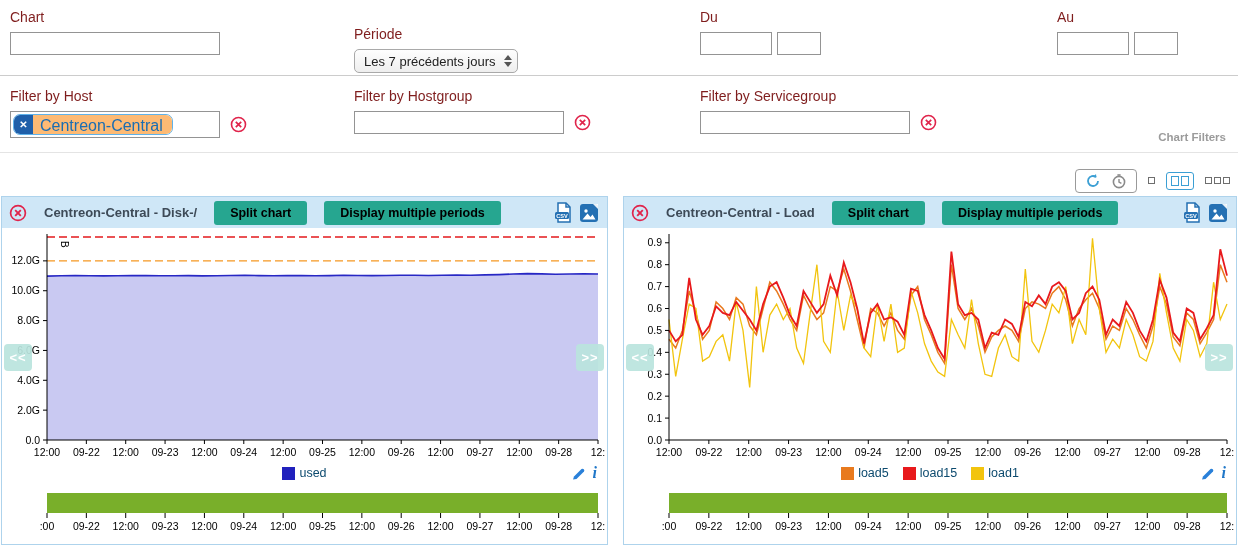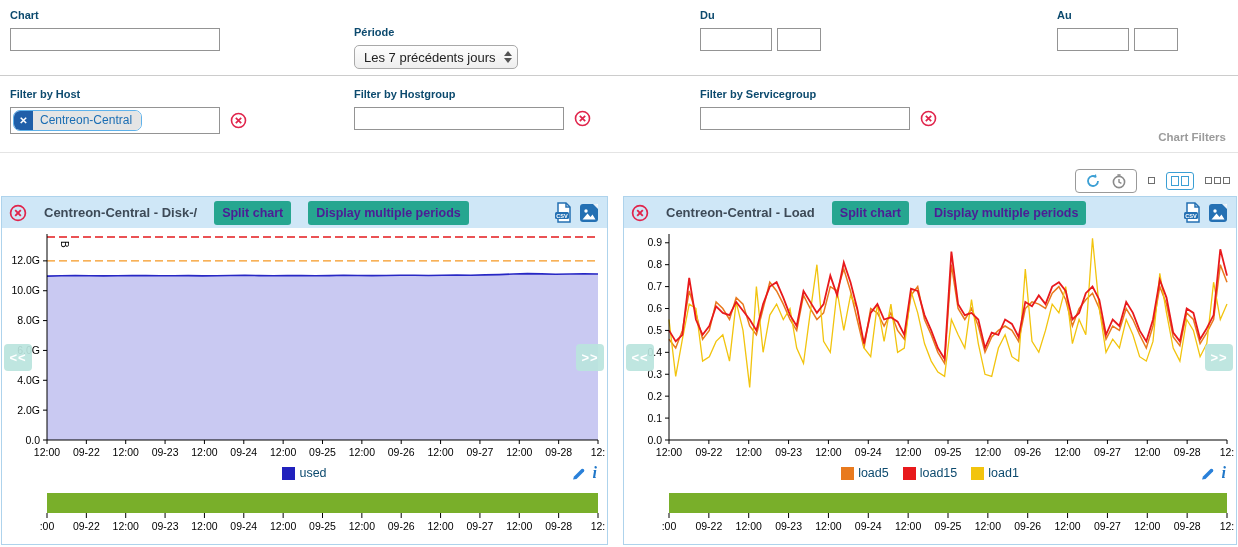--- a/index.html
+++ b/index.html
@@ -2,54 +2,54 @@
 <html><head>
 <meta charset="utf-8">
 <style>
   * { box-sizing: border-box; margin: 0; padding: 0; }
   html,body { width:1238px; height:547px; background:#fff; overflow:hidden;
     font-family:"Liberation Sans", sans-serif; }
   
   .filters { position:relative; width:100%; height:153px; border-bottom:1px solid #e4e4e4; }
   .filters .divider { position:absolute; left:0; top:75px; width:100%; border-top:1px solid #ccc; }
   .fcol { position:absolute; }
-  .flabel { display:block; font-size:11px; font-weight:bold; color:#0c4a6e; margin-bottom:7px; }
+  .flabel { display:block; font-size:14px; font-weight:normal; color:#7f1d1d; margin-bottom:7px; }
   .txt { border:1px solid #949494; height:23px; font-size:13px; padding:0 6px; background:#fff; color:#333; }
   .w210 { width:210px; }
   .date-in { width:72px; } .time-in { width:44px; margin-left:5px; }
   .selectbox { display:inline-flex; align-items:center; gap:8px; border:1px solid #a9a9a9;
     border-radius:5px; padding:2px 5px 2px 9px; background:linear-gradient(#fefefe,#eee);
     font-size:13px; color:#222; height:24px; cursor:default; }
   .sel-arrows { display:inline-flex; flex-direction:column; gap:2px; }
   .sel-arrows i { width:0; height:0; border-left:4px solid transparent; border-right:4px solid transparent; }
   .sel-arrows i.up { border-bottom:5px solid #555; }
   .sel-arrows i.dn { border-top:5px solid #555; }
   .tagbox { width:210px; height:27px; border:1px solid #949494; display:flex; align-items:center; padding:2px; background:#fff; }
   .chip { display:inline-flex; align-items:stretch; border:1px solid #5fb2ea; border-radius:7px; overflow:hidden; height:21px; }
   .chip-x { width:19px; background:#1f5fa9; color:#fff; font-size:10px; font-weight:bold;
     display:flex; align-items:center; justify-content:center; cursor:pointer; }
-  .chip-label { background:#e5e5e5; color:#1a6db3; font-size:12px; padding:2px 9px 0 7px; }
+  .chip-label { background:#fdba74; color:#1a6db3; font-size:16px; padding:2px 9px 0 7px; }
   .clear-x { display:inline-block; vertical-align:middle; cursor:pointer; }
   .chart-filters-tag { position:absolute; right:12px; top:131px; font-size:11.5px; font-weight:bold; color:#9b9b9b; }
   
   .toolbar-row { height:43px; display:flex; justify-content:flex-end; align-items:center; gap:11px; padding:14px 8px 2px 0; }
   .tb-group { display:flex; align-items:center; gap:10px; border:1px solid #9a9a9a; border-radius:4px; padding:3px 9px; }
   .sq { display:inline-block; width:7px; height:7px; border:1.5px solid #6e6e6e; background:#fff; }
   .layout-1 { display:flex; }
   .layout-2 { display:flex; gap:2px; border:1.5px solid #3b9fd4; border-radius:3px; padding:3px 4px; }
   .layout-2 .sq { border-color:#3b9fd4; width:8px; height:10px; }
   .layout-3 { display:flex; gap:2px; }
   
   .charts-row { display:flex; gap:15px; padding-left:1px; }
   .panel { border:1px solid #aed3ec; background:#fff; height:349px; overflow:hidden; }
   .panel.p0 { width:607px; } .panel.p1 { width:614px; }
   .panel-header { height:31px; background:#cfe7f7; display:flex; align-items:center; padding:0 8px 0 7px; gap:17px; }
   .panel-title { font-size:13px; font-weight:bold; color:#3d4a57; white-space:nowrap; }
-  .btn-teal { background:#26a690; color:#4c1d95; border:none; border-radius:3px; font-size:12.5px;
-    font-weight:bold; padding:5px 8px; cursor:pointer; font-family:inherit; white-space:nowrap; }
+  .btn-teal { background:#26a690; color:#000000; border:none; border-radius:3px; font-size:12.5px;
+    font-weight:bold; padding:5px 16px; cursor:pointer; font-family:inherit; white-space:nowrap; }
   .spacer { flex:1; }
   .hdr-icons { display:flex; gap:6px; align-items:center; }
   .chart-wrap { position:relative; }
   svg { font-family:"Liberation Sans", sans-serif; display:block; }
   .nav-btn { position:absolute; top:116px; width:28px; height:27px; background:rgba(186,228,221,.92);
     color:#fff; border:none; border-radius:4px; font-size:13px; font-weight:bold; letter-spacing:1px; cursor:pointer; }
   .nav-btn.prev { left:2px; } .nav-btn.next { right:3px; }
   .legend-row { position:relative; height:22px; display:flex; justify-content:center; align-items:center; }
   .legend { display:flex; gap:14px; align-items:center; }
   .legend-item { display:flex; align-items:center; gap:4px; font-size:12.5px; color:#0c4a6e; cursor:pointer; }

